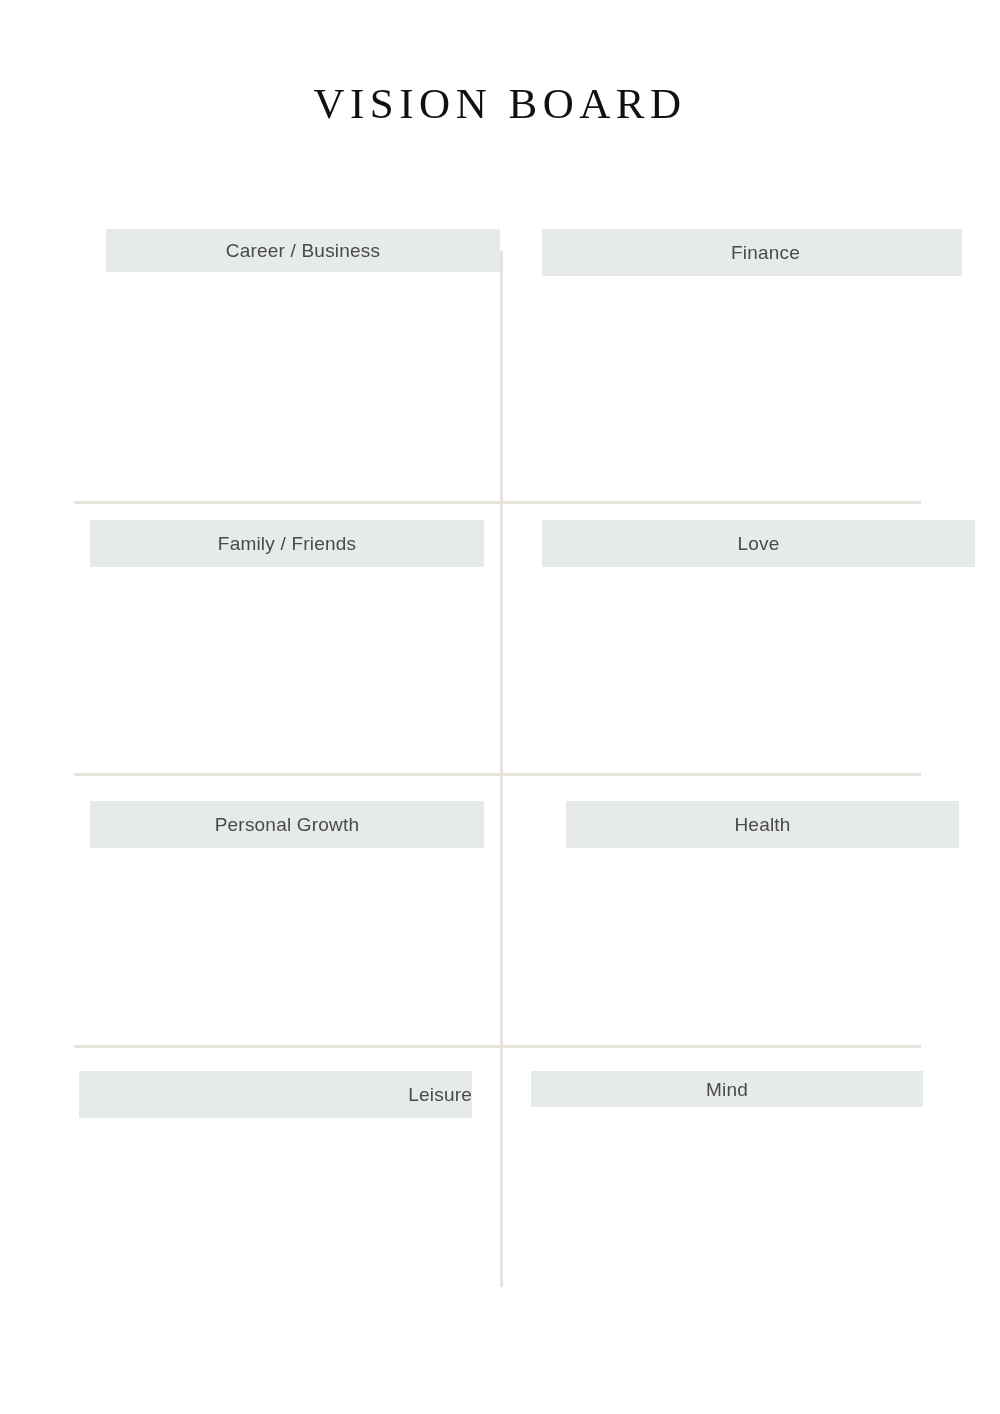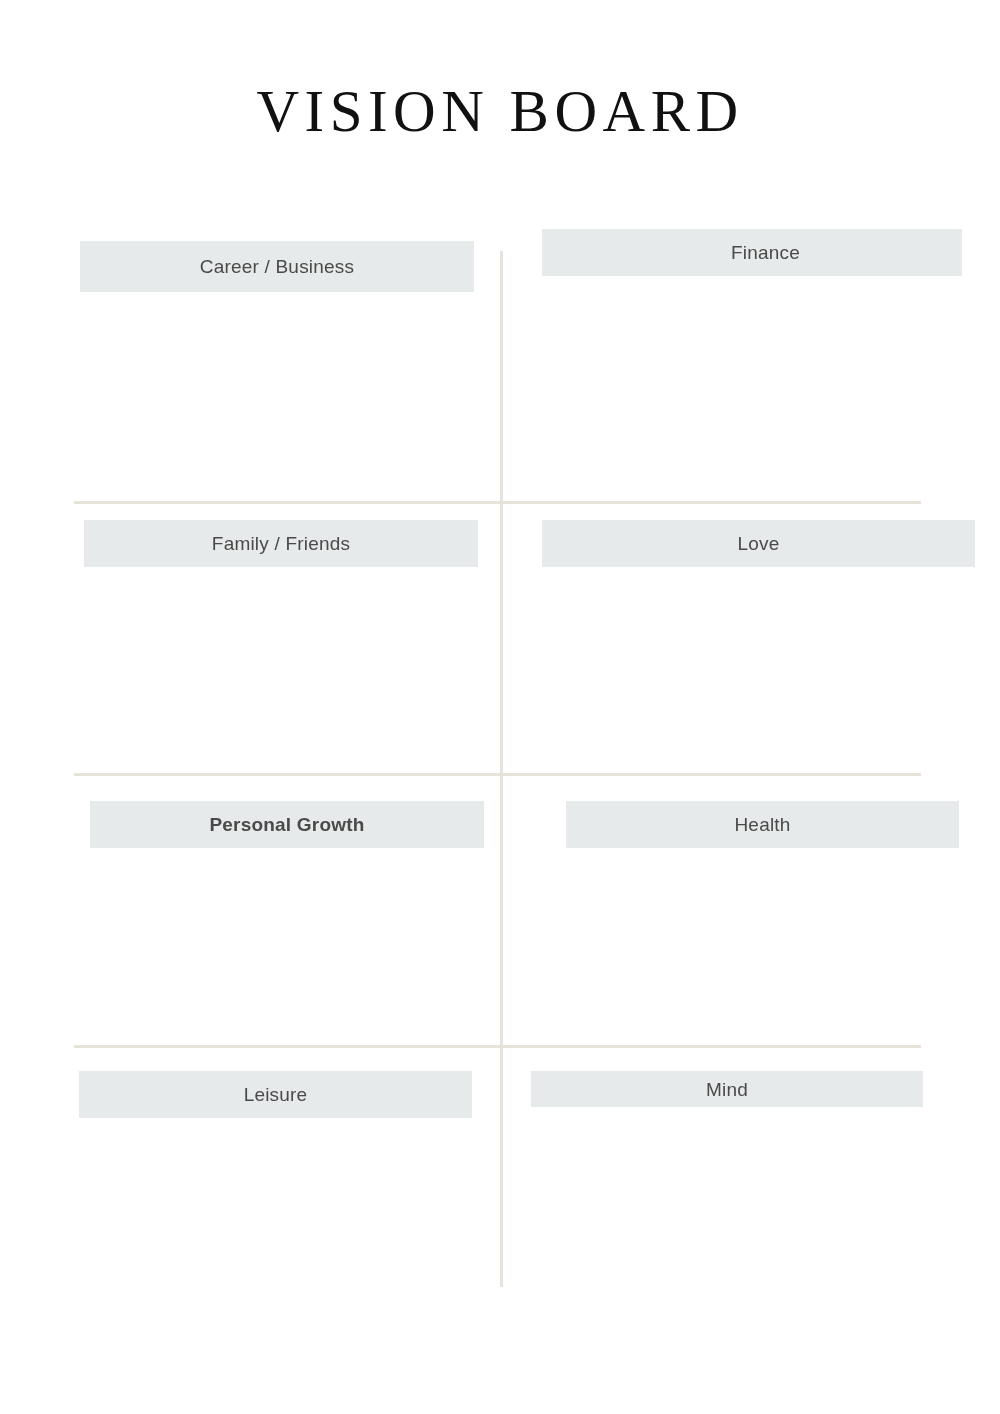--- a/index.html
+++ b/index.html
@@ -22,21 +22,21 @@
   }
 
   
   .title {
     position: absolute;
     left: 0;
     right: 0;
     top: 82px;
     text-align: center;
     font-family: "Liberation Serif", "DejaVu Serif", serif;
-    font-size: 59px;
+    font-size: 43px;
     line-height: 1;
     letter-spacing: 5.5px;
     color: #111111;
     font-weight: 400;
     white-space: nowrap;
   }
 
   
   .h-divider {
     position: absolute;
@@ -78,51 +78,51 @@
 <div class="page">
 
   <div class="title">VISION BOARD</div>
 
   <div class="v-divider" style="left:500px; top:251px; height:1036px;"></div>
 
   <div class="h-divider" style="left:74px; top:501px; width:847px;"></div>
   <div class="h-divider" style="left:74px; top:773px; width:847px;"></div>
   <div class="h-divider" style="left:74px; top:1045px; width:847px;"></div>
 
-  <div class="chip" style="left:80px; top:229px; width:394px; height:51px;margin-top:12px;">
+  <div class="chip" style="left:106px; top:229px; width:394px; height:43px;">
     <span class="chip-label">Career / Business</span>
   </div>
   <div class="section-canvas" style="left:90px; top:276px; width:394px; height:222px;"></div>
 
   <div class="chip" style="left:542px; top:229px; width:393px; height:47px;padding-left:27px;">
     <span class="chip-label">Finance</span>
   </div>
   <div class="section-canvas" style="left:542px; top:276px; width:393px; height:222px;"></div>
 
-  <div class="chip" style="left:84px; top:520px; width:394px; height:47px;">
+  <div class="chip" style="left:90px; top:520px; width:394px; height:47px;">
     <span class="chip-label">Family / Friends</span>
   </div>
   <div class="section-canvas" style="left:90px; top:567px; width:394px; height:203px;"></div>
 
   <div class="chip" style="left:542px; top:520px; width:433px; height:47px;">
     <span class="chip-label">Love</span>
   </div>
   <div class="section-canvas" style="left:542px; top:567px; width:393px; height:203px;"></div>
 
-  <div class="chip" style="left:90px; top:801px; width:394px; height:47px;font-weight:bold;">
+  <div class="chip" style="left:90px; top:801px; width:394px; height:47px;">
     <span class="chip-label">Personal Growth</span>
   </div>
   <div class="section-canvas" style="left:90px; top:848px; width:394px; height:194px;"></div>
 
   <div class="chip" style="left:542px; top:801px; width:393px; height:47px;margin-left:24px;">
     <span class="chip-label">Health</span>
   </div>
   <div class="section-canvas" style="left:542px; top:848px; width:393px; height:194px;"></div>
 
-  <div class="chip" style="left:79px; top:1071px; width:393px; height:47px;">
+  <div class="chip" style="left:79px; top:1071px; width:393px; height:47px;justify-content:flex-end;">
     <span class="chip-label">Leisure</span>
   </div>
   <div class="section-canvas" style="left:79px; top:1118px; width:393px; height:169px;"></div>
 
   <div class="chip" style="left:531px; top:1071px; width:392px; height:36px;">
     <span class="chip-label">Mind</span>
   </div>
   <div class="section-canvas" style="left:531px; top:1118px; width:392px; height:169px;"></div>
 
 </div>

